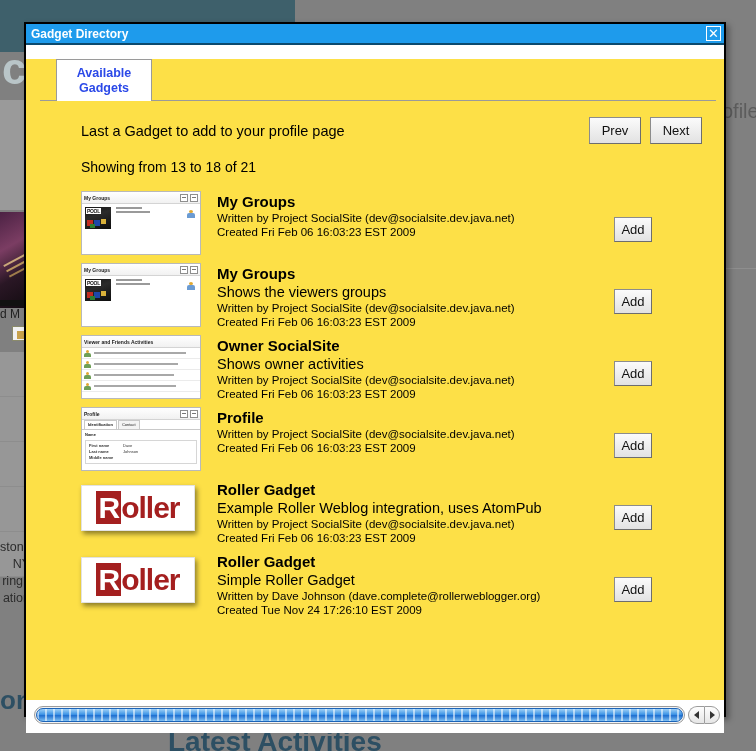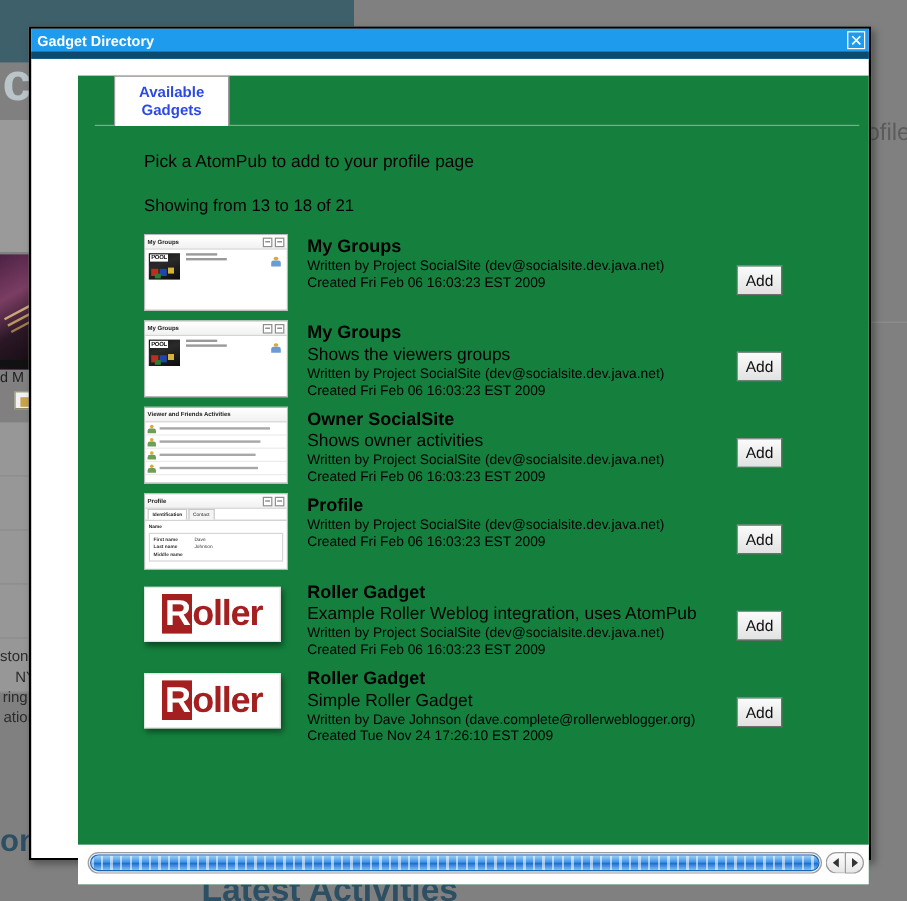--- a/index.html
+++ b/index.html
@@ -125,21 +125,21 @@
     width: 702px; height: 695px;
     background: #ffffff;
     border: 2px solid #000000;
     box-sizing: border-box;
     box-shadow: 3px 3px 6px rgba(0,0,0,.35);
   }
   .titlebar {
     position: relative;
     height: 19px;
     background: #1e9bec;
-    border-bottom: 6px solid #0c4a6e;
+    border-bottom: 2px solid #0c4a6e;
     display: flex;
     align-items: center;
   }
   .titlebar-text {
     color: #ffffff;
     font-size: 12px;
     font-weight: bold;
     padding-left: 5px;
     letter-spacing: 0px;
   }
@@ -153,23 +153,22 @@
     font-size: 13px;
     line-height: 13px;
     text-align: center;
     font-family: "Liberation Sans", sans-serif;
     cursor: pointer;
   }
 
   .dialog-body {
     position: relative;
     height: 674px;
-    background: #15803d;
-    box-sizing: border-box;
-    margin-left: 39px;
+    background: #fde047;
+    box-sizing: border-box;
   }
 
   
   .tabstrip {
     position: relative;
     height: 44px;
     margin: 14px 8px 0 14px;
   }
   .tab {
     position: absolute;
@@ -555,21 +554,25 @@
     <div class="tabstrip">
       <div class="tab-rule-left"></div>
       <div class="tab">
         <span>Available</span>
         <span>Gadgets</span>
       </div>
       <div class="tab-rule-right"></div>
     </div>
 
     <div class="pick-row">
-      <div class="pick-text">Pick a AtomPub to add to your profile page</div>
+      <div class="pick-text">Last a Gadget to add to your profile page</div>
+      <div class="nav-buttons">
+        <button class="btn btn-nav">Prev</button>
+        <button class="btn btn-nav">Next</button>
+      </div>
     </div>
 
     <div class="showing">Showing from 13 to 18 of 21</div>
 
     <div class="gadget-list">
 
       <div class="gadget-row">
         <div class="thumb-wrap">
           <div class="widget">
             <div class="widget-head">

